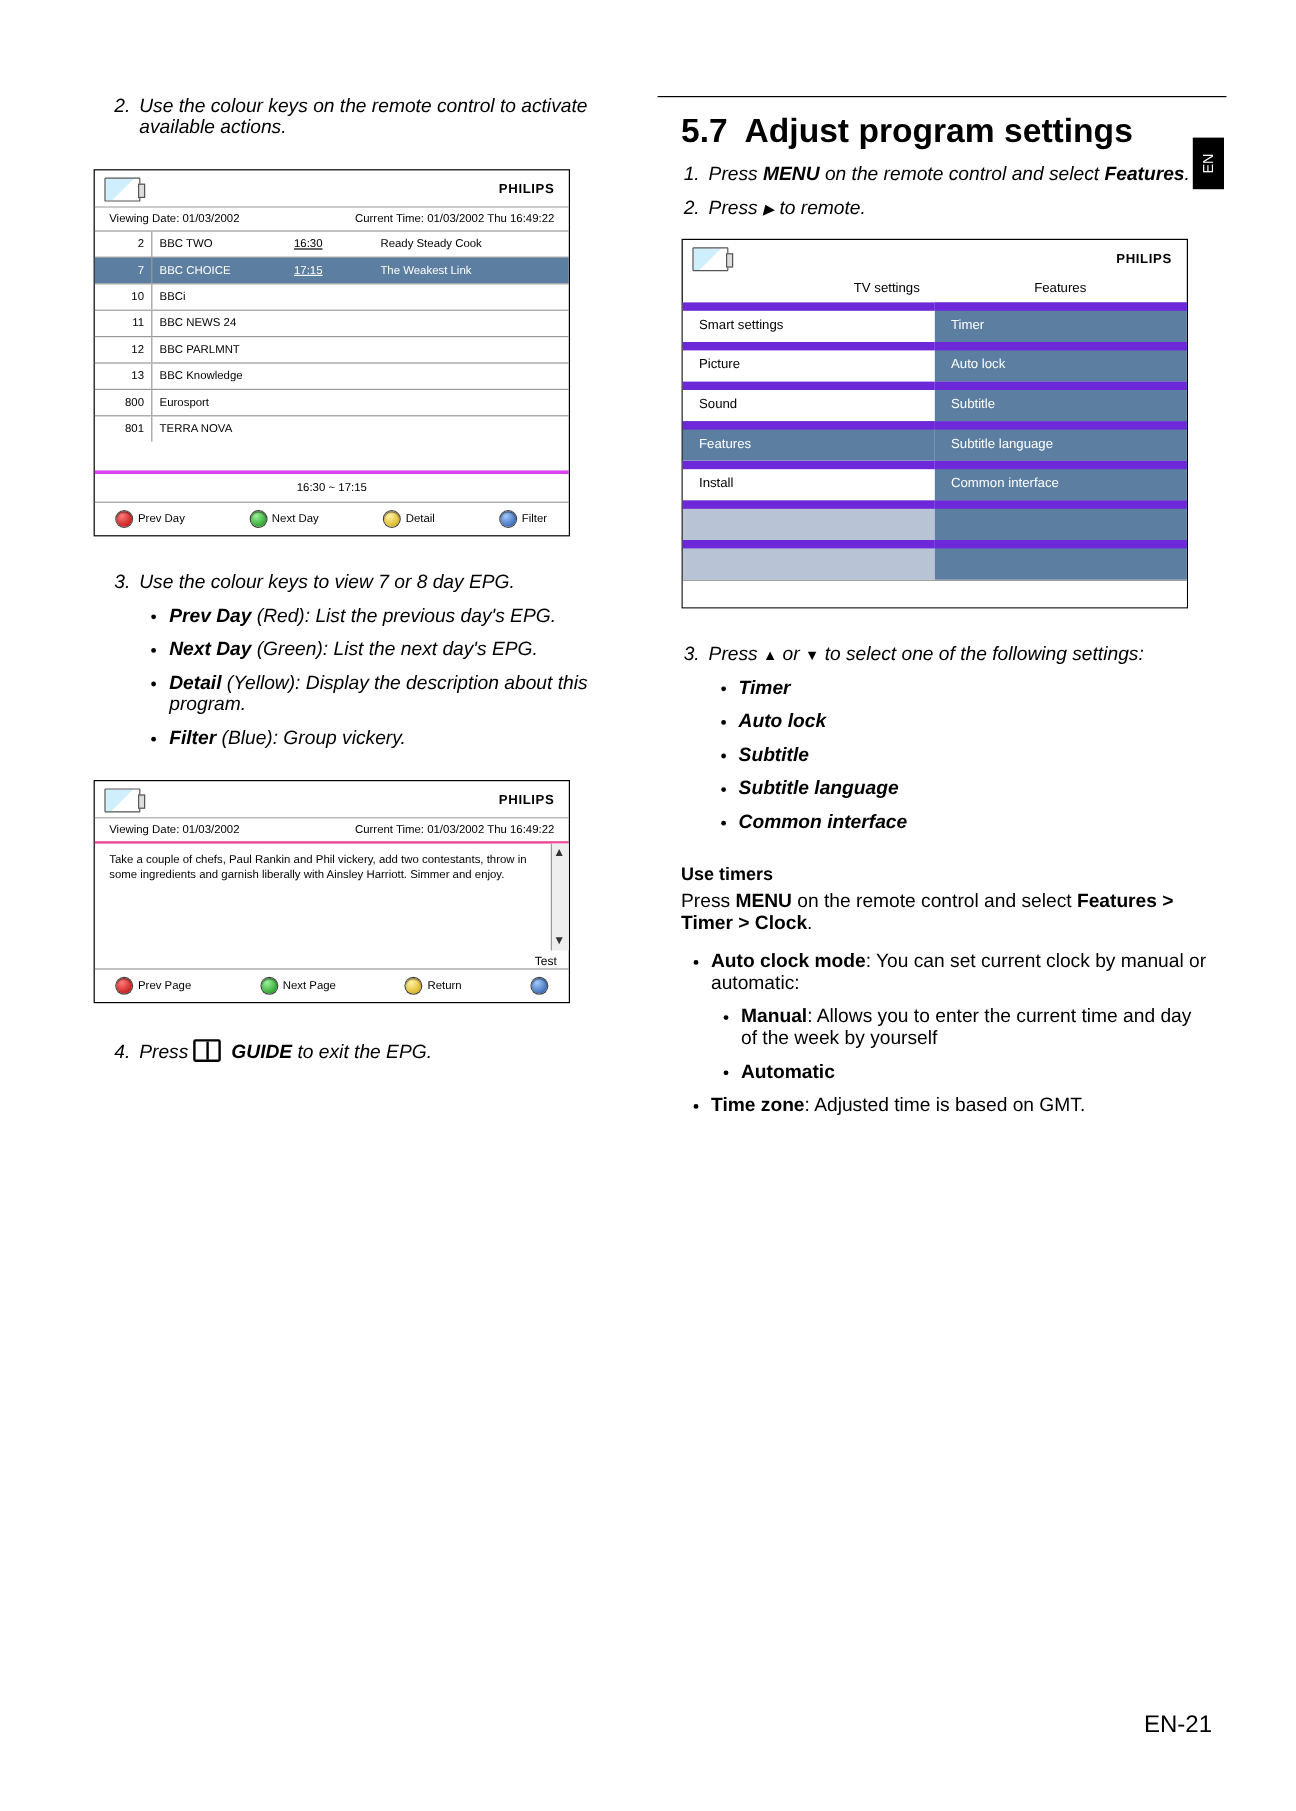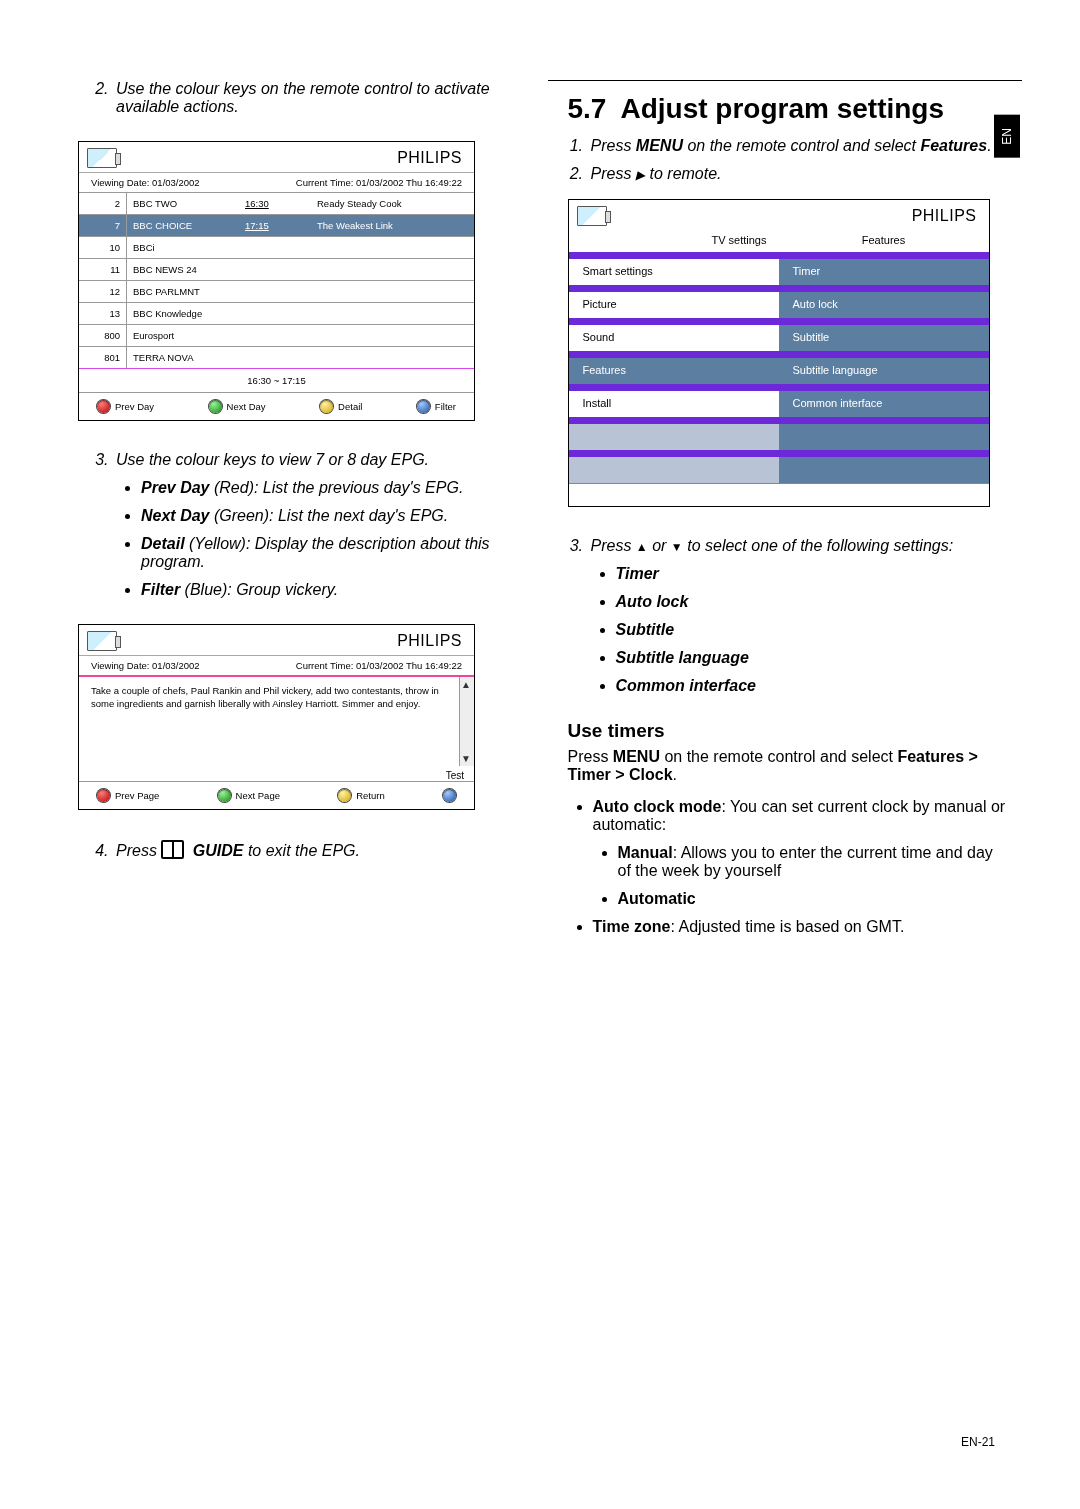--- a/index.html
+++ b/index.html
@@ -55,38 +55,38 @@
     align-items: center;
     justify-content: space-between;
     padding: 6px 12px 2px 8px;
   }
   .mini-tv {
     width: 28px; height: 18px; border: 1px solid #555; border-radius: 1px;
     background: linear-gradient(135deg,#cfeffd 0%, #cfeffd 50%, #fff 50%, #fff 100%);
     position: relative;
   }
   .mini-tv::after { content:""; position:absolute; right:-5px; top:4px; width:4px; height:10px; border:1px solid #555; background:#ddd; }
-  .epg-brand { font-weight: normal; font-size: 16px; letter-spacing: 0.5px; }
+  .epg-brand { font-weight: bold; font-size: 11px; letter-spacing: 0.5px; }
   .epg-meta {
     display:flex; justify-content: space-between;
     border-top: 1px solid #aaa;
     padding: 4px 12px;
     margin-top: 2px;
   }
   .epg-rows { }
   .epg-row {
     display:flex;
     border-top: 1px solid #999;
   }
   .epg-row.sel { background: #5c7ea1; color: #fff; }
   .c-num { width:35px; padding:5px 6px; border-right:1px solid #999; text-align:right;}
   .c-name { width:100px; padding:5px 6px;}
   .c-time { width:60px; padding:5px 6px;text-decoration:underline;}
   .c-prog { flex:1; padding:5px 6px;}
-  .epg-range { text-align:center; padding:6px 0; border-top:1px solid #d946ef;}
+  .epg-range { text-align:center; padding:6px 0; border-top:3px solid #d946ef;margin-top:24px;}
   .epg-btns {
     display:flex; justify-content:space-between; padding:7px 18px; border-top:1px solid #999;
   }
   .btn-item { display:flex; align-items:center; gap:5px; }
   .dot { width:13px; height:13px; border-radius:50%; box-shadow:0 1px 1px rgba(0,0,0,.5) inset, 0 0 0 1px #444;}
   .red { background: radial-gradient(circle at 35% 30%,#ff7b7b,#b80000);}
   .green{ background: radial-gradient(circle at 35% 30%,#9bf29b,#0b8a0b);}
   .yellow{background: radial-gradient(circle at 35% 30%,#fff3a3,#d1a300);}
   .blue { background: radial-gradient(circle at 35% 30%,#a2c9ff,#1a4fa0);}
   
@@ -115,24 +115,24 @@
   .menu-col > div {
     border-top:7px solid #6d28d9;
     padding:6px 14px;
     height:14px;
   }
   .mc-left > div { background:#fff; color:#000;}
   .mc-left .empty { background:#b8c3d5; }
   .mc-right > div { background:#5c7ea1; color:#fff;}
   .mc-left .hl { background:#5c7ea1; color:#fff;}
   .menu-bottom { border-top:1px solid #888; height:22px; background:#fff;}
-  .subhead { font-weight:bold; margin-top:25px; margin-bottom:6px; font-size:19px;}
+  .subhead { font-weight:bold; margin-top:25px; margin-bottom:6px; font-size:15px;}
   .guide-icon { display:inline-block; width:19px; height:15px; border:2px solid #000; border-radius:2px; position:relative; vertical-align:-3px; margin-right:4px;}
   .guide-icon::before { content:""; position:absolute; left:50%; top:0; bottom:0; width:2px; margin-left:-1px; background:#000;}
-  .footer { position:absolute; right:85px; bottom:60px; font-size:12px;}
+  .footer { position:absolute; right:70px; bottom:60px; font-size:20px;}
 </style>
 </head>
 <body>
 
 <div class="lang-tab">EN</div>
 
 <div class="page">
 
   <div class="col col-left">
     <ol class="steps" start="2">

